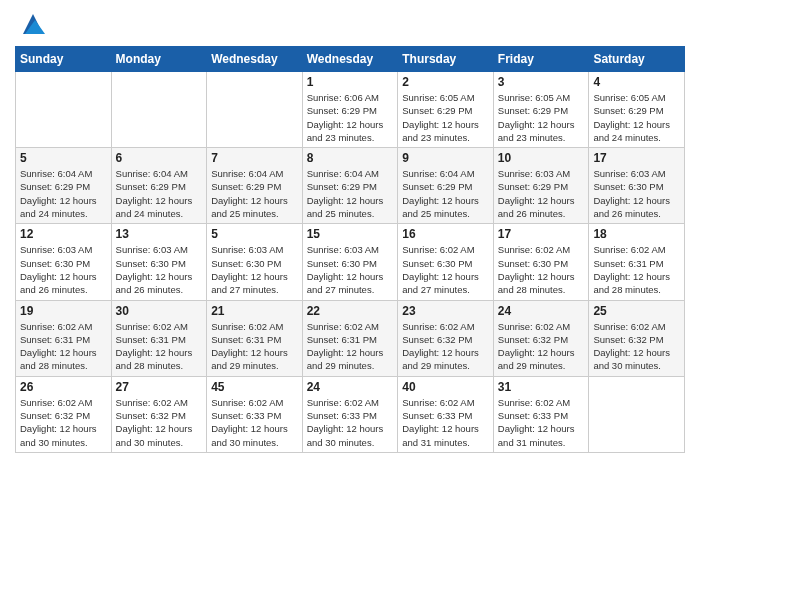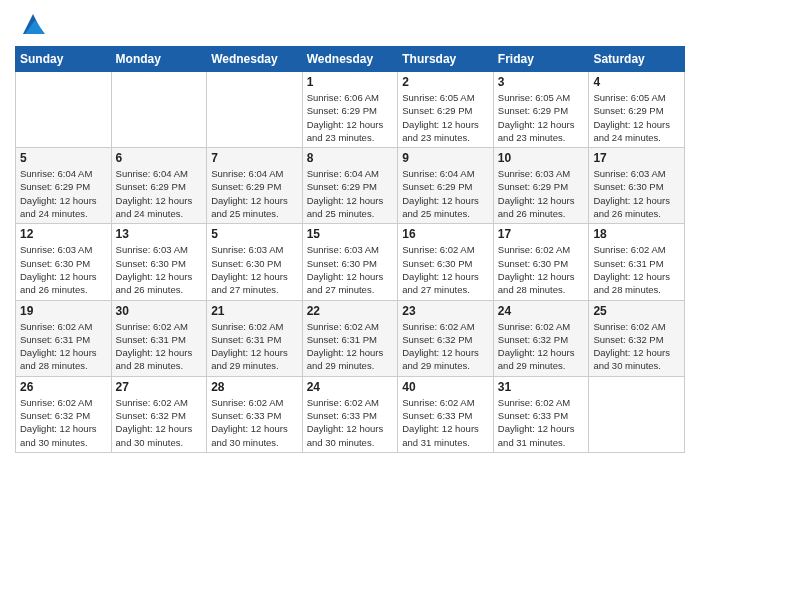--- a/index.html
+++ b/index.html
@@ -328,21 +328,21 @@
 and 30 minutes.</div>
           </td>
           <td>
             <div class="day-number">27</div>
             <div class="day-info">Sunrise: 6:02 AM
 Sunset: 6:32 PM
 Daylight: 12 hours
 and 30 minutes.</div>
           </td>
           <td>
-            <div class="day-number">28</div>
+            <div class="day-number">45</div>
             <div class="day-info">Sunrise: 6:02 AM
 Sunset: 6:33 PM
 Daylight: 12 hours
 and 30 minutes.</div>
           </td>
           <td>
             <div class="day-number">24</div>
             <div class="day-info">Sunrise: 6:02 AM
 Sunset: 6:33 PM
 Daylight: 12 hours

